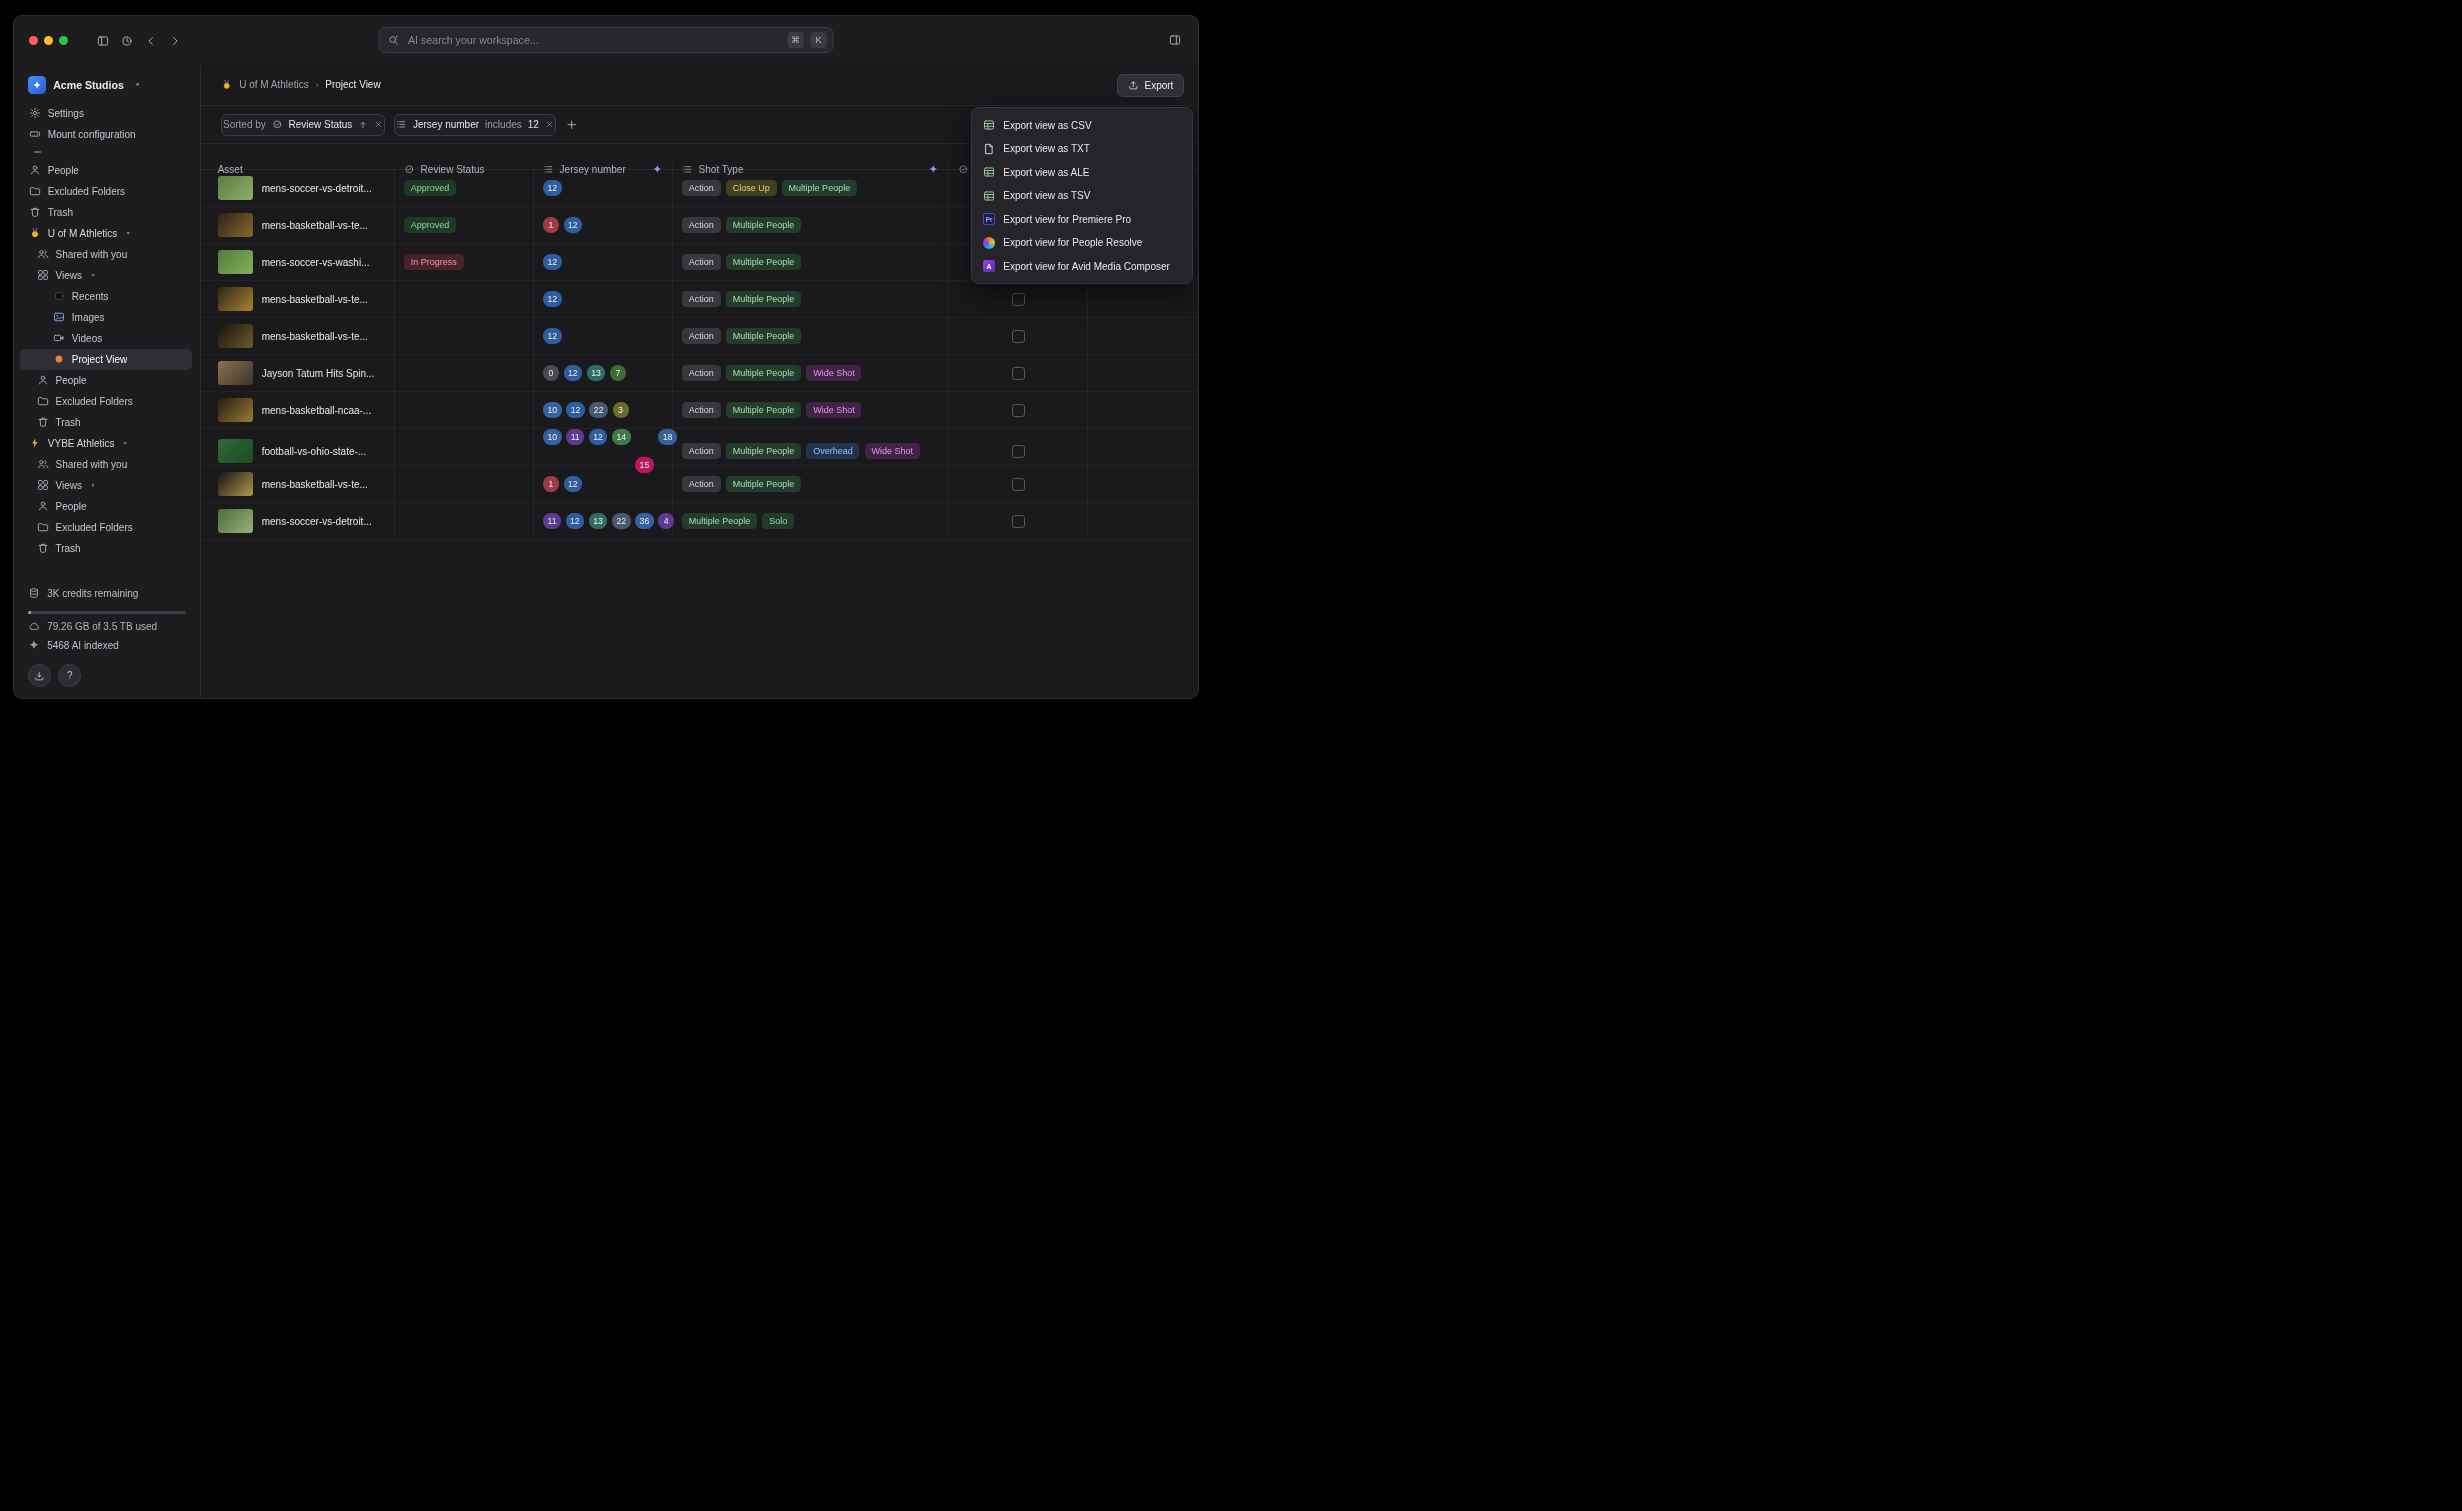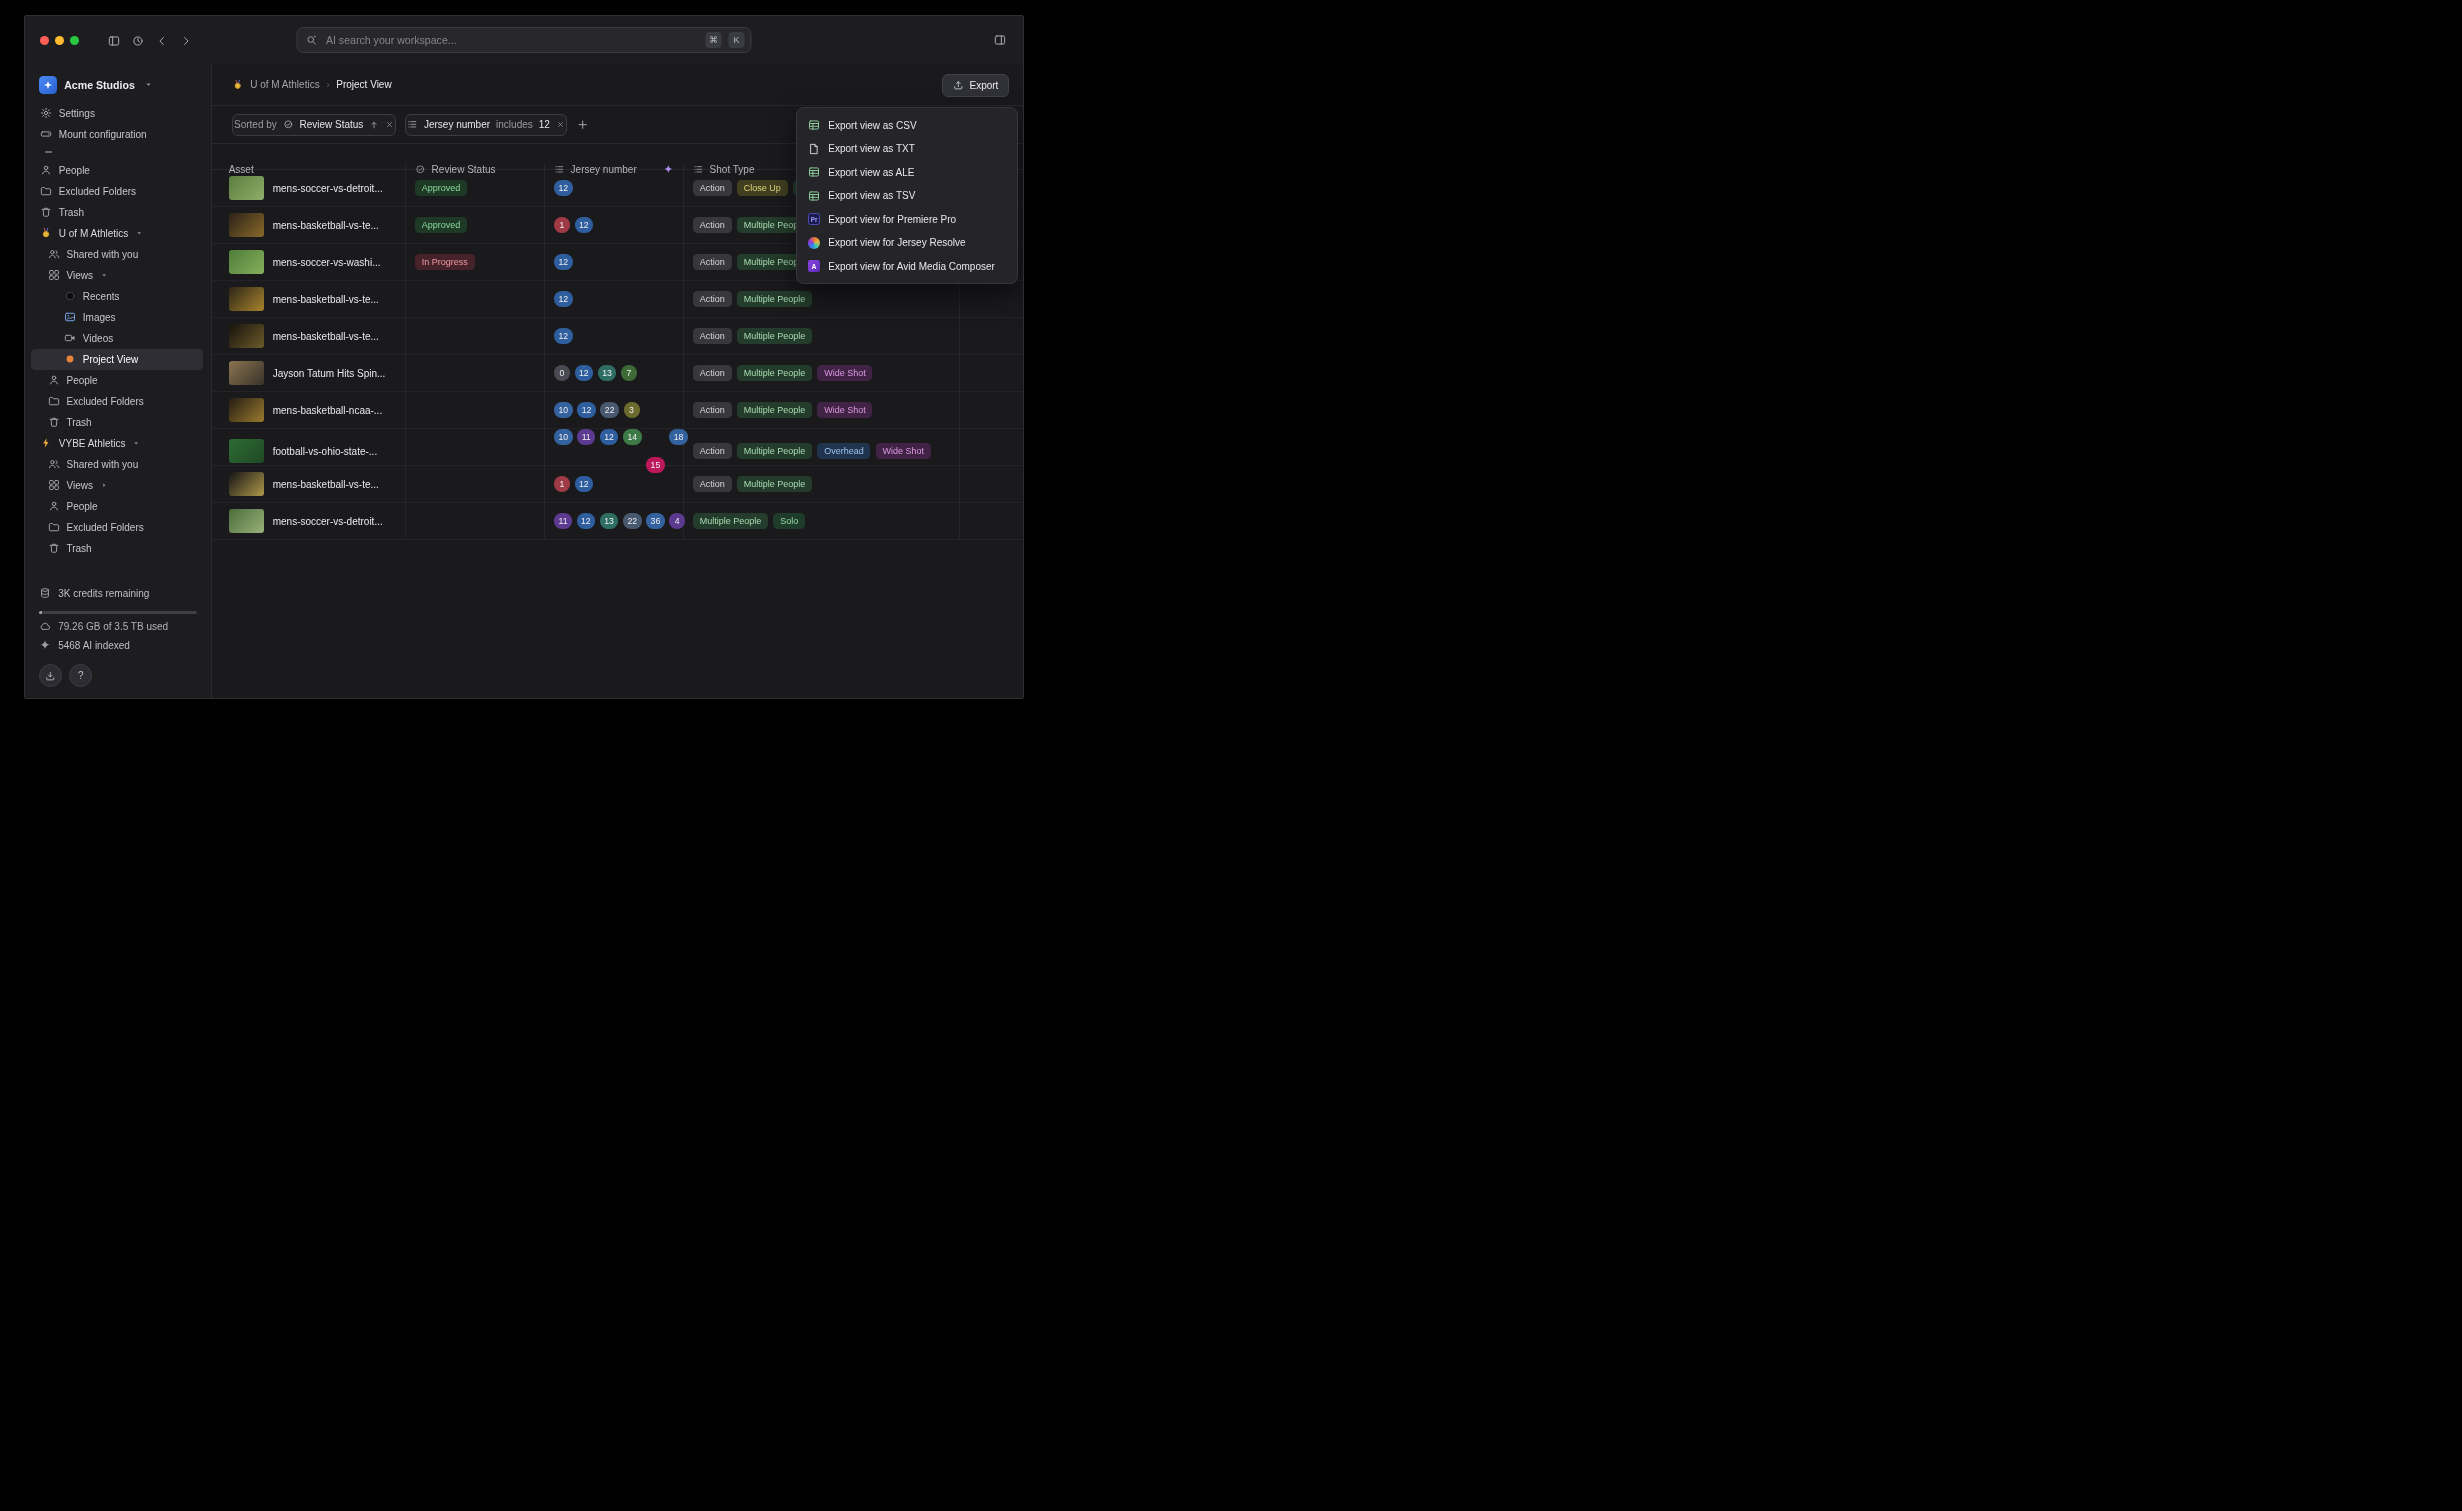--- a/index.html
+++ b/index.html
@@ -1,19 +1,19 @@
 <!DOCTYPE html>
 <html style="font-size:12px"><head>
 <meta charset="utf-8">
 <style>
   html,body{margin:0;padding:0;background:#000;width:1231px;height:756px;overflow:hidden;
     font-family:"Liberation Sans",sans-serif;-webkit-font-smoothing:antialiased;}
   *{box-sizing:border-box;}
-  .window{position:absolute;left:24px;top:15px;width:1000px;height:684px;background:#1d1d20;
-    border:0.8px solid #2e2e33;border-radius:2px;overflow:hidden;}
+  .window{position:absolute;left:13px;top:15px;width:1186px;height:684px;background:#1d1d20;
+    border:0.8px solid #2e2e33;border-radius:9px;overflow:hidden;}
   
   .topbar{position:absolute;top:0;left:0;right:0;height:49px;display:flex;align-items:center;}
   .lights{display:flex;gap:6px;margin-left:15px;}
   .light{width:9px;height:9px;border-radius:50%;}
   .tb-icons{display:flex;gap:12px;margin-left:29px;color:#b0b0b6;}
   .icon16{width:12px;height:12px;display:inline-block;flex:none;}
   .icon16 svg{display:block;width:100%;height:100%;}
   .icon12{width:9px;height:9px;display:inline-block;flex:none;}
   .icon12 svg{display:block;width:100%;height:100%;}
   .search{position:absolute;left:50%;top:11.4px;transform:translateX(-50%);width:455px;height:26px;
@@ -848,21 +848,21 @@
             </svg>
           </span>
           <span>Export view as TSV</span>
         </div>
         <div class="menu-item">
           <span class="ic-pr">Pr</span>
           <span>Export view for Premiere Pro</span>
         </div>
         <div class="menu-item">
           <span class="ic-resolve"></span>
-          <span>Export view for Jersey Resolve</span>
+          <span>Export view for People Resolve</span>
         </div>
         <div class="menu-item">
           <span class="ic-avid">A</span>
           <span>Export view for Avid Media Composer</span>
         </div>
       </div>
   </div>
 </div>
 
 

